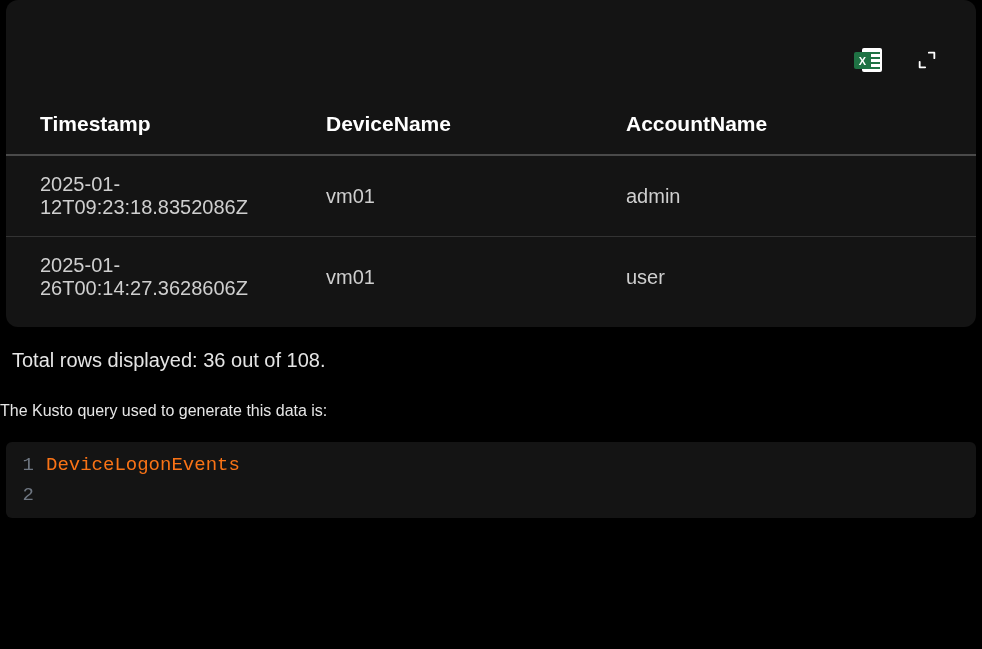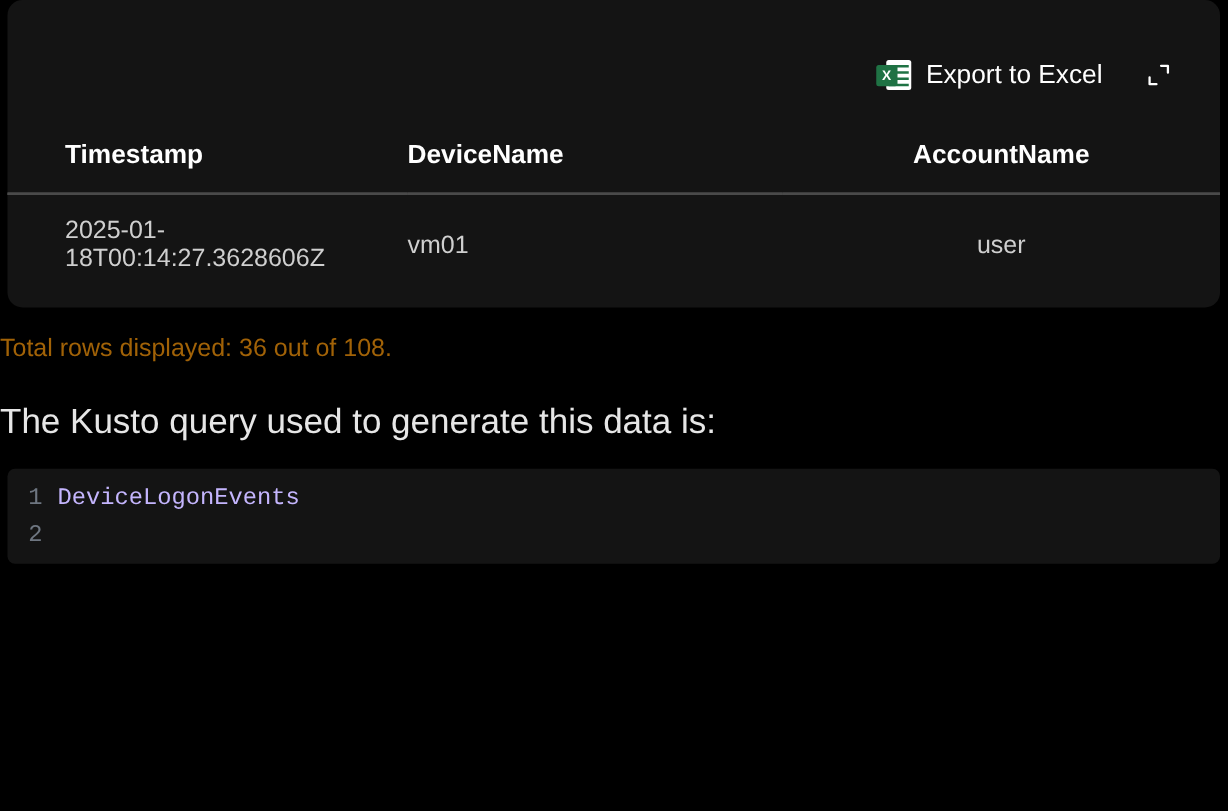--- a/index.html
+++ b/index.html
@@ -98,31 +98,32 @@
     td {
       text-align: left;
       color: #cfcfcf;
       font-size: 20px;
       padding: 17px 0 17px 0;
       border-bottom: 1px solid #333;
     }
     tbody tr:last-child td { border-bottom: none; }
     .col-timestamp { width: 320px; padding-left: 34px; }
     .col-device { width: 300px; }
-    .col-account { width: auto; text-align: center; }
-    th.col-timestamp, td.col-timestamp { padding-left: 46px; }
+    .col-account { width: auto; }
+    th.col-timestamp, td.col-timestamp { padding-left: 34px; }
 
     .status-line {
-      color: #a16207;
+      color: #e5e5e5;
       font-size: 20px;
       padding: 22px 0 0 0;
+      margin-left: 12px;
     }
     .query-desc {
       color: #e6e6e6;
-      font-size: 28px;
+      font-size: 16px;
       padding: 30px 0 0 0;
     }
     .code-block {
       background: #141414;
       margin: 22px 6px 0 6px;
       border-radius: 6px;
       font-family: "Consolas", "Courier New", monospace;
       font-size: 19px;
       line-height: 30px;
       padding: 8px 0 8px 0;
@@ -130,58 +131,62 @@
     .code-row { display: flex; }
     .gutter {
       width: 40px;
       text-align: right;
       color: #6e7681;
       padding-right: 12px;
       user-select: none;
       flex-shrink: 0;
     }
     .code-line { white-space: pre; color: #d4d4d4; }
-    .tok-ident { color: #c4b5fd; text-align: right; }
+    .tok-ident { color: #f97316; text-align: right; }
   </style>
 </head>
 <body>
 
 <div class="panel">
   <div class="toolbar">
     <button class="export-btn">
       <span class="excel-icon-wrap">
         <span class="excel-icon-back">
           <span class="excel-icon-line" style="top:4px"></span>
           <span class="excel-icon-line" style="top:9px"></span>
           <span class="excel-icon-line" style="top:14px"></span>
           <span class="excel-icon-line" style="top:19px"></span>
         </span>
         <span class="excel-icon-front">X</span>
       </span>
-      <span>Export to Excel</span>
     </button>
     <button class="expand-btn">
       <svg width="22" height="22" viewBox="0 0 24 24" fill="none" stroke="#fff" stroke-width="2" stroke-linecap="round" stroke-linejoin="round">
         <path d="M4 14 V20 H10"></path>
         <path d="M20 10 V4 H14"></path>
       </svg>
     </button>
   </div>
 
   <table>
     <thead>
       <tr>
         <th class="col-timestamp">Timestamp</th>
         <th class="col-device">DeviceName</th>
         <th class="col-account">AccountName</th>
       </tr>
     </thead>
     <tbody id="table-body">
         <tr>
-          <td class="col-timestamp">2025-01-18T00:14:27.3628606Z</td>
+          <td class="col-timestamp">2025-01-12T09:23:18.8352086Z</td>
+          <td class="col-device">vm01</td>
+          <td class="col-account">admin</td>
+        </tr>
+        <tr>
+          <td class="col-timestamp">2025-01-26T00:14:27.3628606Z</td>
           <td class="col-device">vm01</td>
           <td class="col-account">user</td>
         </tr>
       </tbody>
   </table>
 </div>
 
 <div class="status-line">Total rows displayed: 36 out of 108.</div>
 
 <div class="query-desc">The Kusto query used to generate this data is:</div>

